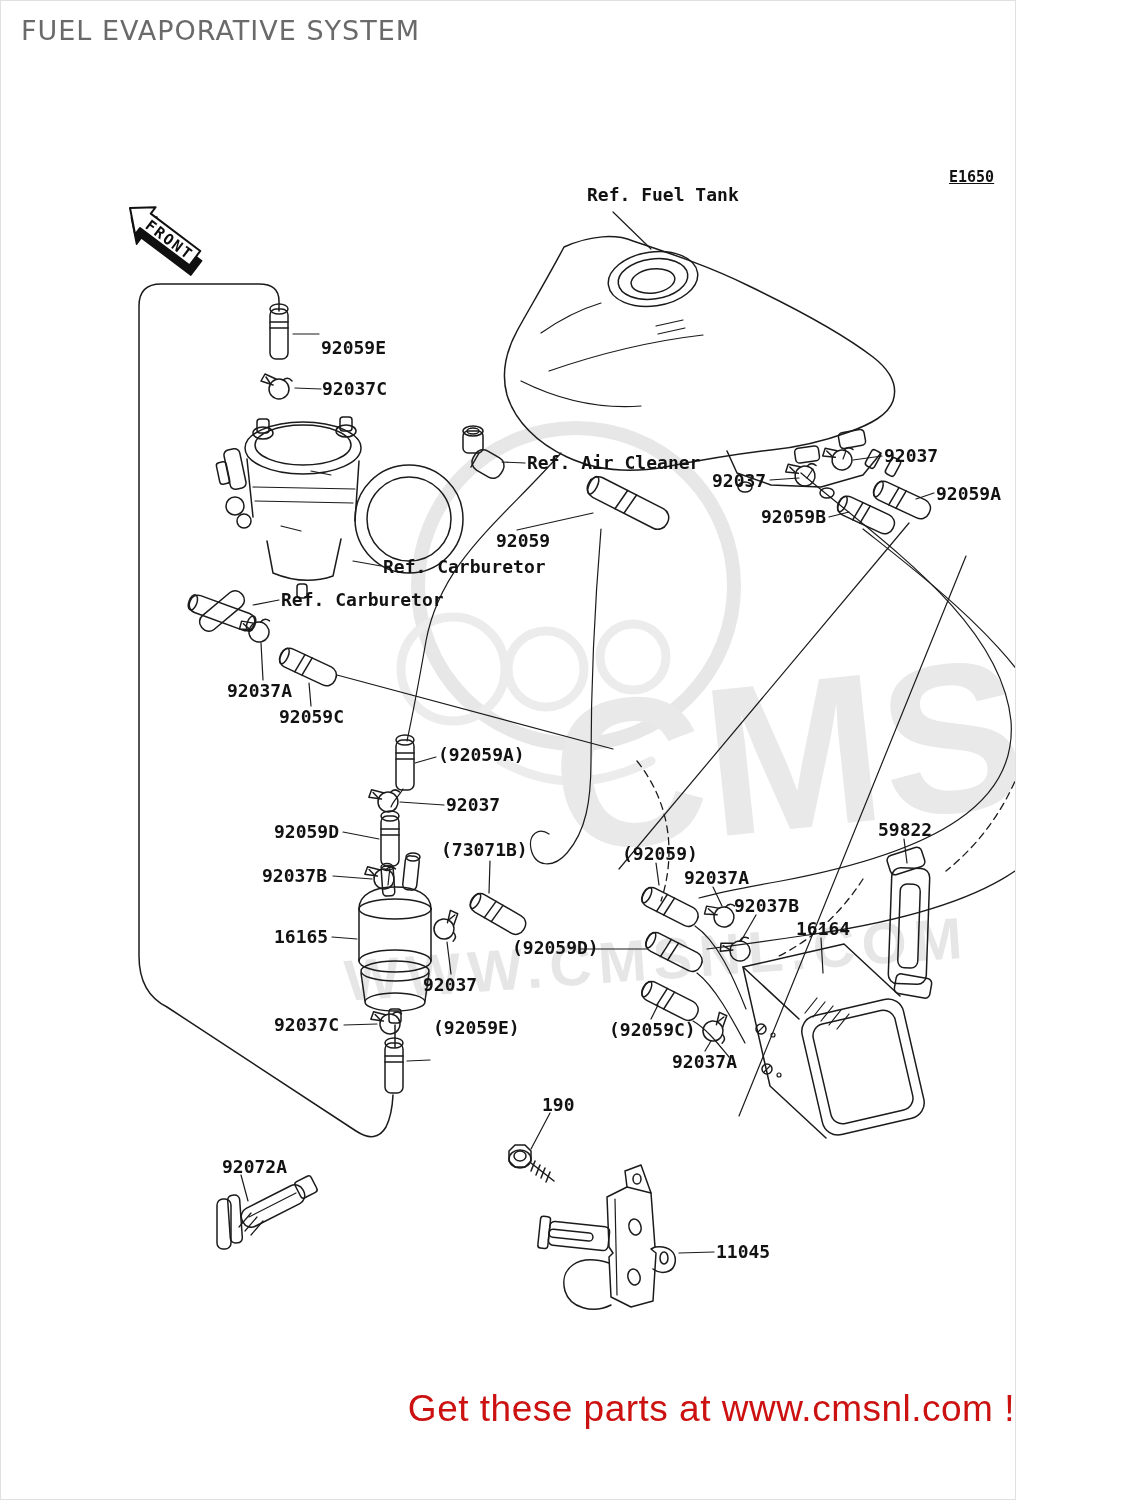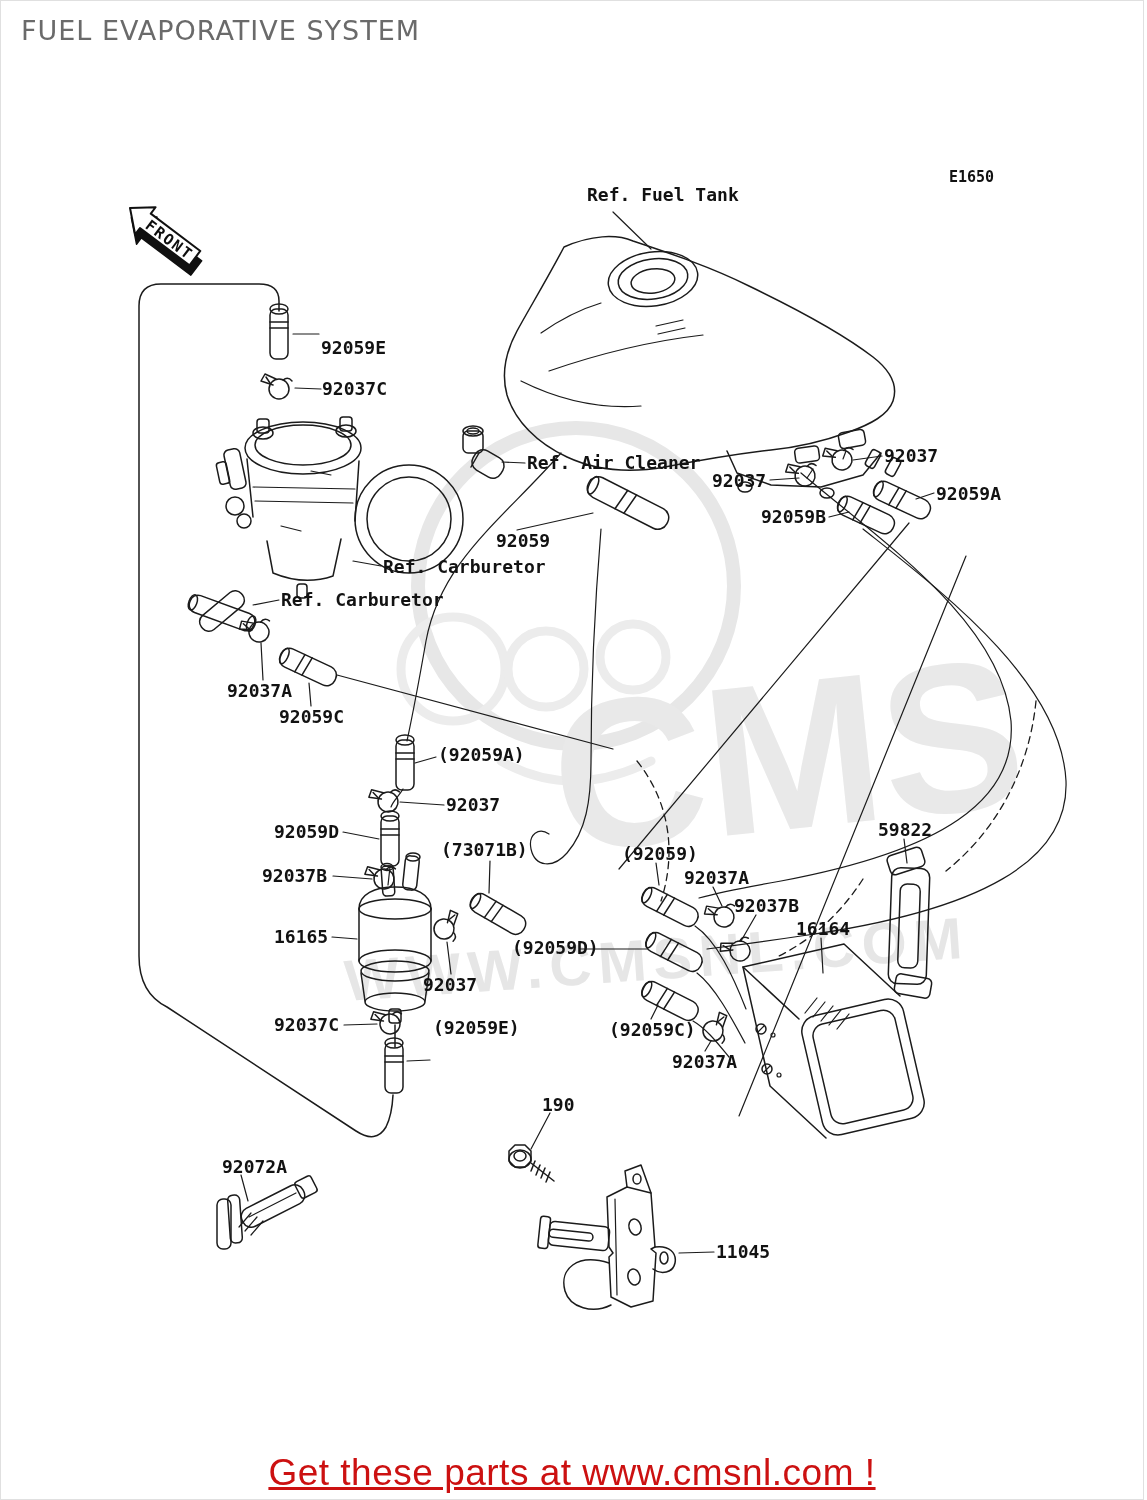--- a/index.html
+++ b/index.html
@@ -1,37 +1,37 @@
 <!DOCTYPE html>
 <html><head>
 <meta charset="utf-8">
 <style>
   html,body{margin:0;padding:0;background:#ffffff;}
-  .stage{position:relative;width:1144px;height:1500px;background:#fff;overflow:hidden;
+  .stage{position:relative;width:1016px;height:1500px;background:#fff;overflow:hidden;
          border:1px solid #e0e0e0;box-sizing:border-box;
          font-family:"DejaVu Sans",sans-serif;}
   .page-title{position:absolute;left:20px;top:14px;font:27px/1.2 "DejaVu Sans",sans-serif;
               color:#6a6a6a;letter-spacing:1px;}
   .art{position:absolute;left:0;top:0;width:1147px;height:1500px;}
   .art *{fill:none;stroke:#1b1b1b;stroke-width:1.5;stroke-linecap:round;stroke-linejoin:round;}
   .art .blk{fill:#101010;stroke:#101010;}
   .art .whiteface{fill:#ffffff;stroke:#101010;stroke-width:2;}
   .art .wm{stroke:#e7e7e7;stroke-width:14;}
   .art .wm2{stroke:#ececec;stroke-width:9;}
   .art text{stroke:none;}
   .art .wmtext{fill:#e9e9e9;font:bold 212px "Liberation Sans",sans-serif;}
   .art .wmsub{fill:#e6e6e6;font:bold 58px "Liberation Sans",sans-serif;letter-spacing:7px;}
   .art .fronttext{fill:#0d0d0d;font:bold 15px "DejaVu Sans Mono",monospace;letter-spacing:2px;}
   .art .dash{stroke-dasharray:7 5;stroke-width:1.3;}
   .art .thin{stroke-width:1.2;}
   .pl{position:absolute;font:bold 18px/1.05 "DejaVu Sans Mono",monospace;color:#121212;
       white-space:pre;}
-  .pl-sm{font-size:15px;}
-  .footer-cta{position:absolute;left:0;right:0;top:1452px;text-align:center;
-      font:37px/1.1 "Liberation Sans",sans-serif;color:#cc1111;letter-spacing:0.5px;text-decoration:underline;}
+  .pl-sm{font-size:15px;text-decoration:underline;}
+  .footer-cta{position:absolute;left:0;right:0;top:1388px;text-align:right;
+      font:37px/1.1 "Liberation Sans",sans-serif;color:#cc1111;letter-spacing:0.5px;}
 </style>
 </head>
 <body>
 
 <div class="stage">
 
   <div class="page-title">FUEL EVAPORATIVE SYSTEM</div>
 
   <svg class="art" viewBox="0 0 1147 1500">
 

